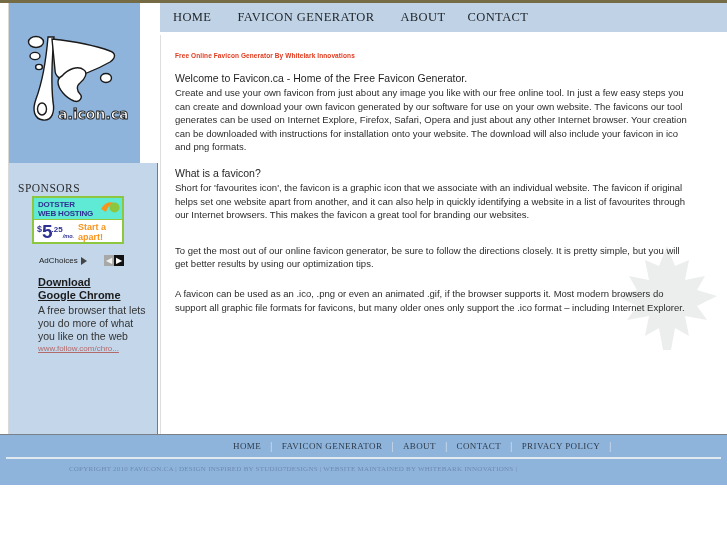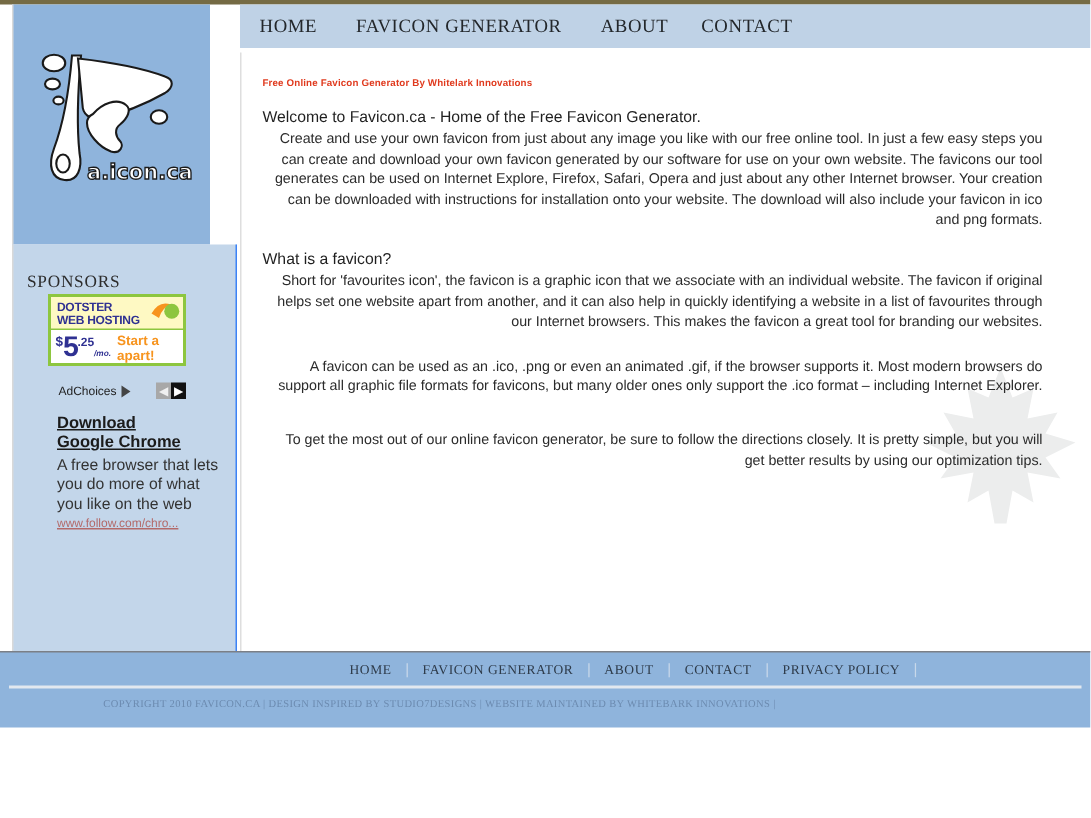--- a/index.html
+++ b/index.html
@@ -64,21 +64,21 @@
     position: absolute;
     left: 23px; top: 33px;
     width: 92px; height: 48px;
     background: #fdfbe8;
     border: 2px solid #8dc63f;
     overflow: hidden;
   }
   .dot-top {
     position: relative;
     height: 22px;
-    background: #fef9c3;
+    background: #5eead4;
     border-bottom: 1px solid #8dc63f;
   }
   .dot-l1, .dot-l2 {
     position: absolute;
     left: 4px;
     font-family: "Liberation Sans", sans-serif;
     font-weight: bold;
     font-size: 8px;
     letter-spacing: -.2px;
     color: #2f3192;
@@ -239,21 +239,21 @@
     font-weight: normal;
     font-size: 10.5px;
     color: #1f1f1f;
   }
   p.para {
     margin: 2px 12px 0 0;
     font-family: "Liberation Sans", sans-serif;
     font-size: 9.5px;
     line-height: 13.6px;
     color: #2b2b2b;
-    text-align: right;
+    text-align: left;
   }
   p.spaced { margin-top: 16px; }
   p.spaced2 { margin-top: 22px; }
 
   
   .footer {
     position: absolute;
     left: 0; top: 434px;
     width: 727px; height: 51px;
     background: #8fb4dc;
@@ -393,23 +393,23 @@
 
     <div class="inner">
       <div class="tagline">Free Online Favicon Generator By Whitelark Innovations</div>
 
       <h2 class="sec">Welcome to Favicon.ca - Home of the Free Favicon Generator.</h2>
       <p class="para">Create and use your own favicon from just about any image you like with our free online tool. In just a few easy steps you can create and download your own favicon generated by our software for use on your own website. The favicons our tool generates can be used on Internet Explore, Firefox, Safari, Opera and just about any other Internet browser. Your creation can be downloaded with instructions for installation onto your website. The download will also include your favicon in ico and png formats.</p>
 
       <h2 class="sec">What is a favicon?</h2>
       <p class="para">Short for 'favourites icon', the favicon is a graphic icon that we associate with an individual website. The favicon if original helps set one website apart from another, and it can also help in quickly identifying a website in a list of favourites through our Internet browsers. This makes the favicon a great tool for branding our websites.</p>
 
+      <p class="para spaced2">To get the most out of our online favicon generator, be sure to follow the directions closely. It is pretty simple, but you will get better results by using our optimization tips.</p>
+
       <p class="para spaced">A favicon can be used as an .ico, .png or even an animated .gif, if the browser supports it. Most modern browsers do support all graphic file formats for favicons, but many older ones only support the .ico format – including Internet Explorer.</p>
-
-      <p class="para spaced2">To get the most out of our online favicon generator, be sure to follow the directions closely. It is pretty simple, but you will get better results by using our optimization tips.</p>
     </div>
   </main>
 
   <footer class="footer">
     <div class="footer-nav">
       <span class="fitem">HOME</span>
       <span class="fsep">|</span>
       <span class="fitem">FAVICON GENERATOR</span>
       <span class="fsep">|</span>
       <span class="fitem">ABOUT</span>

